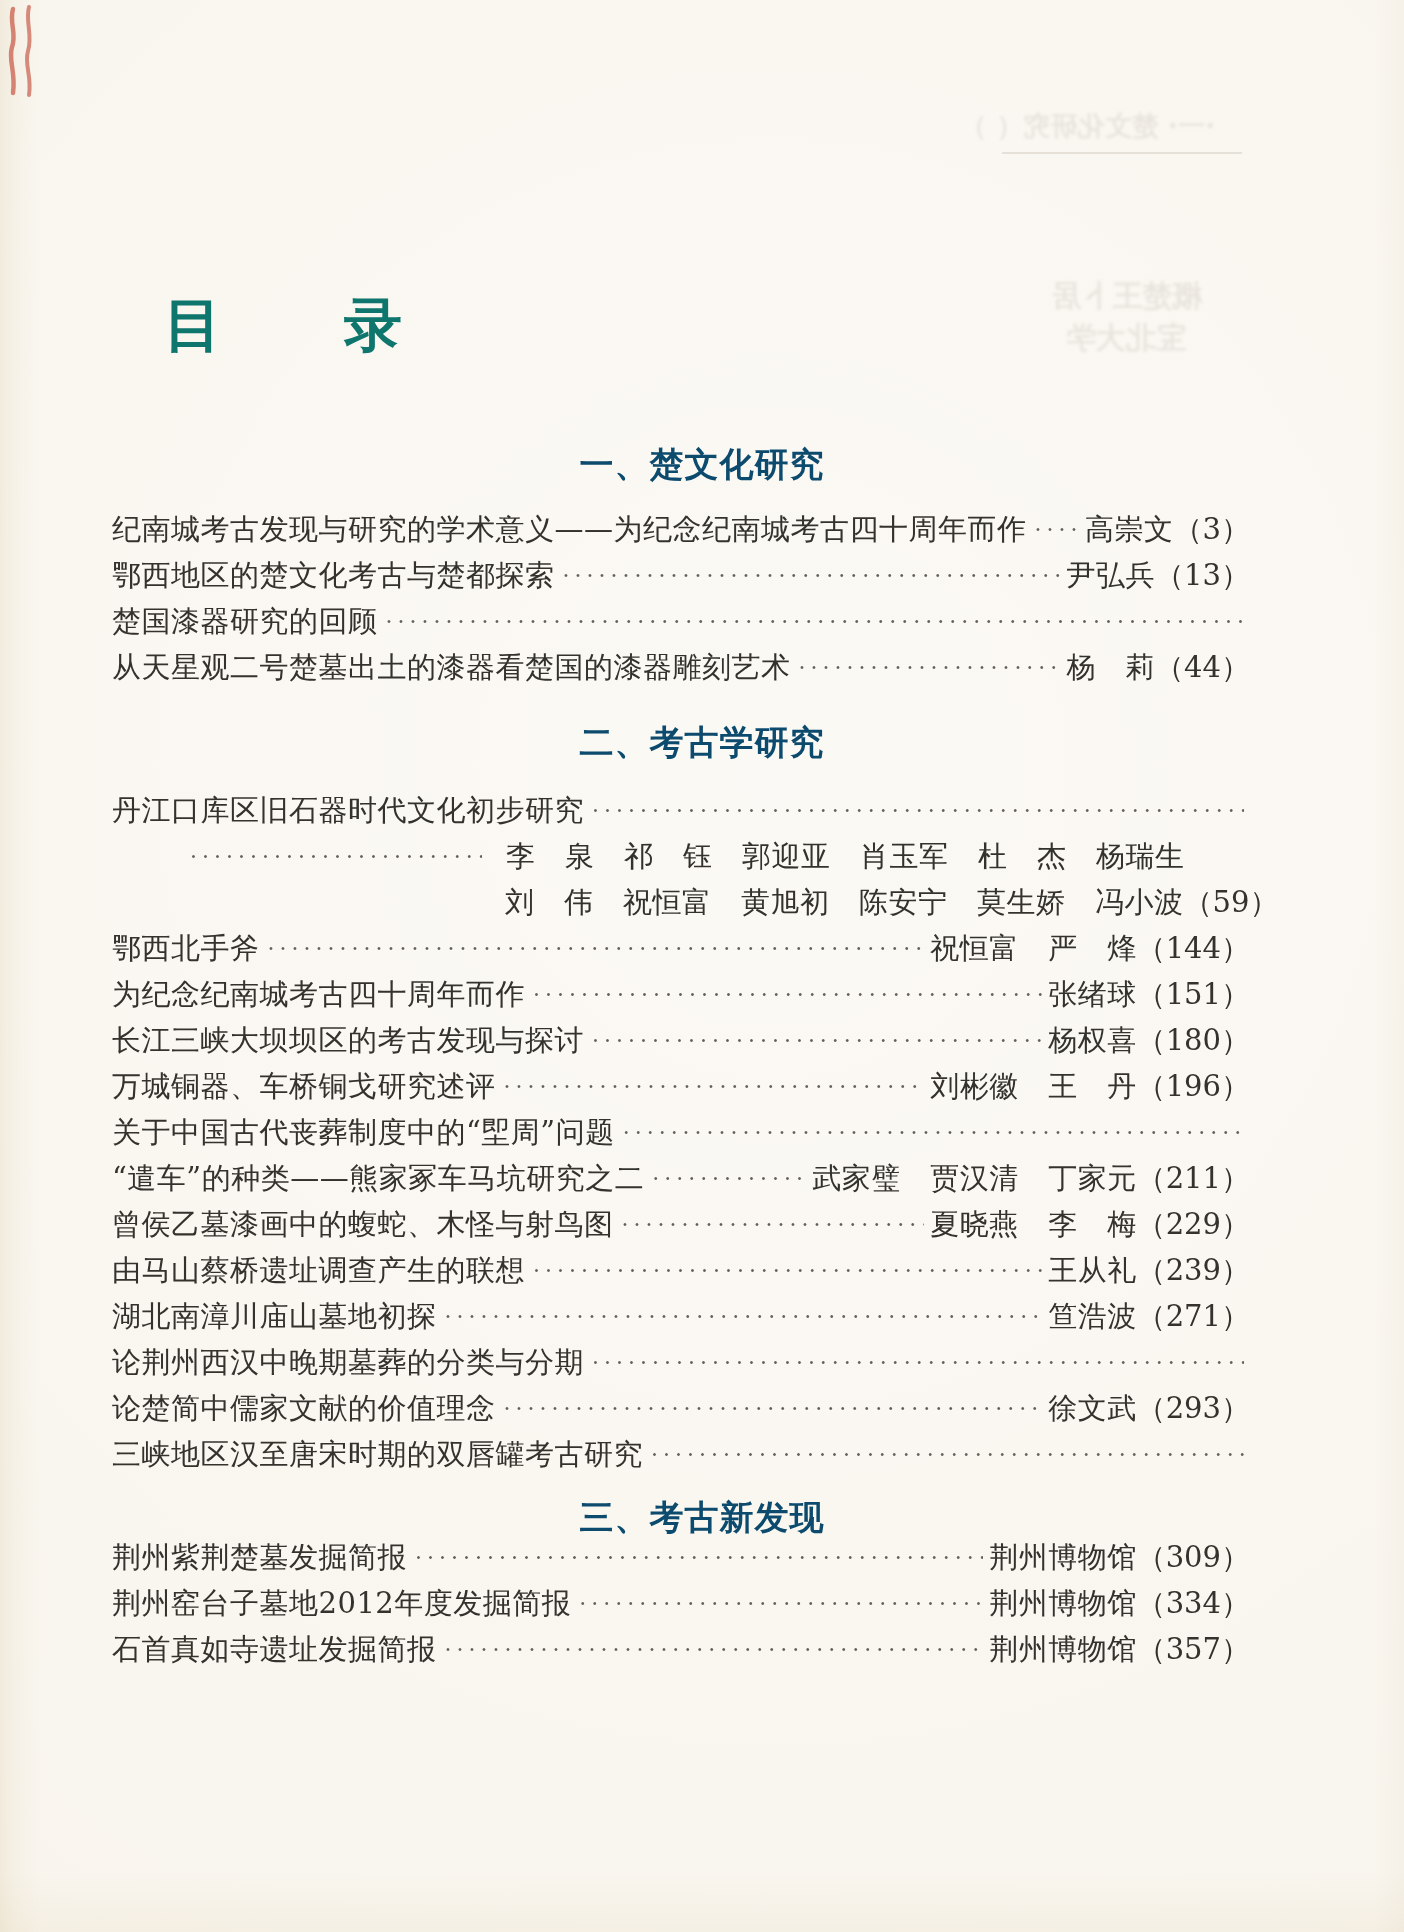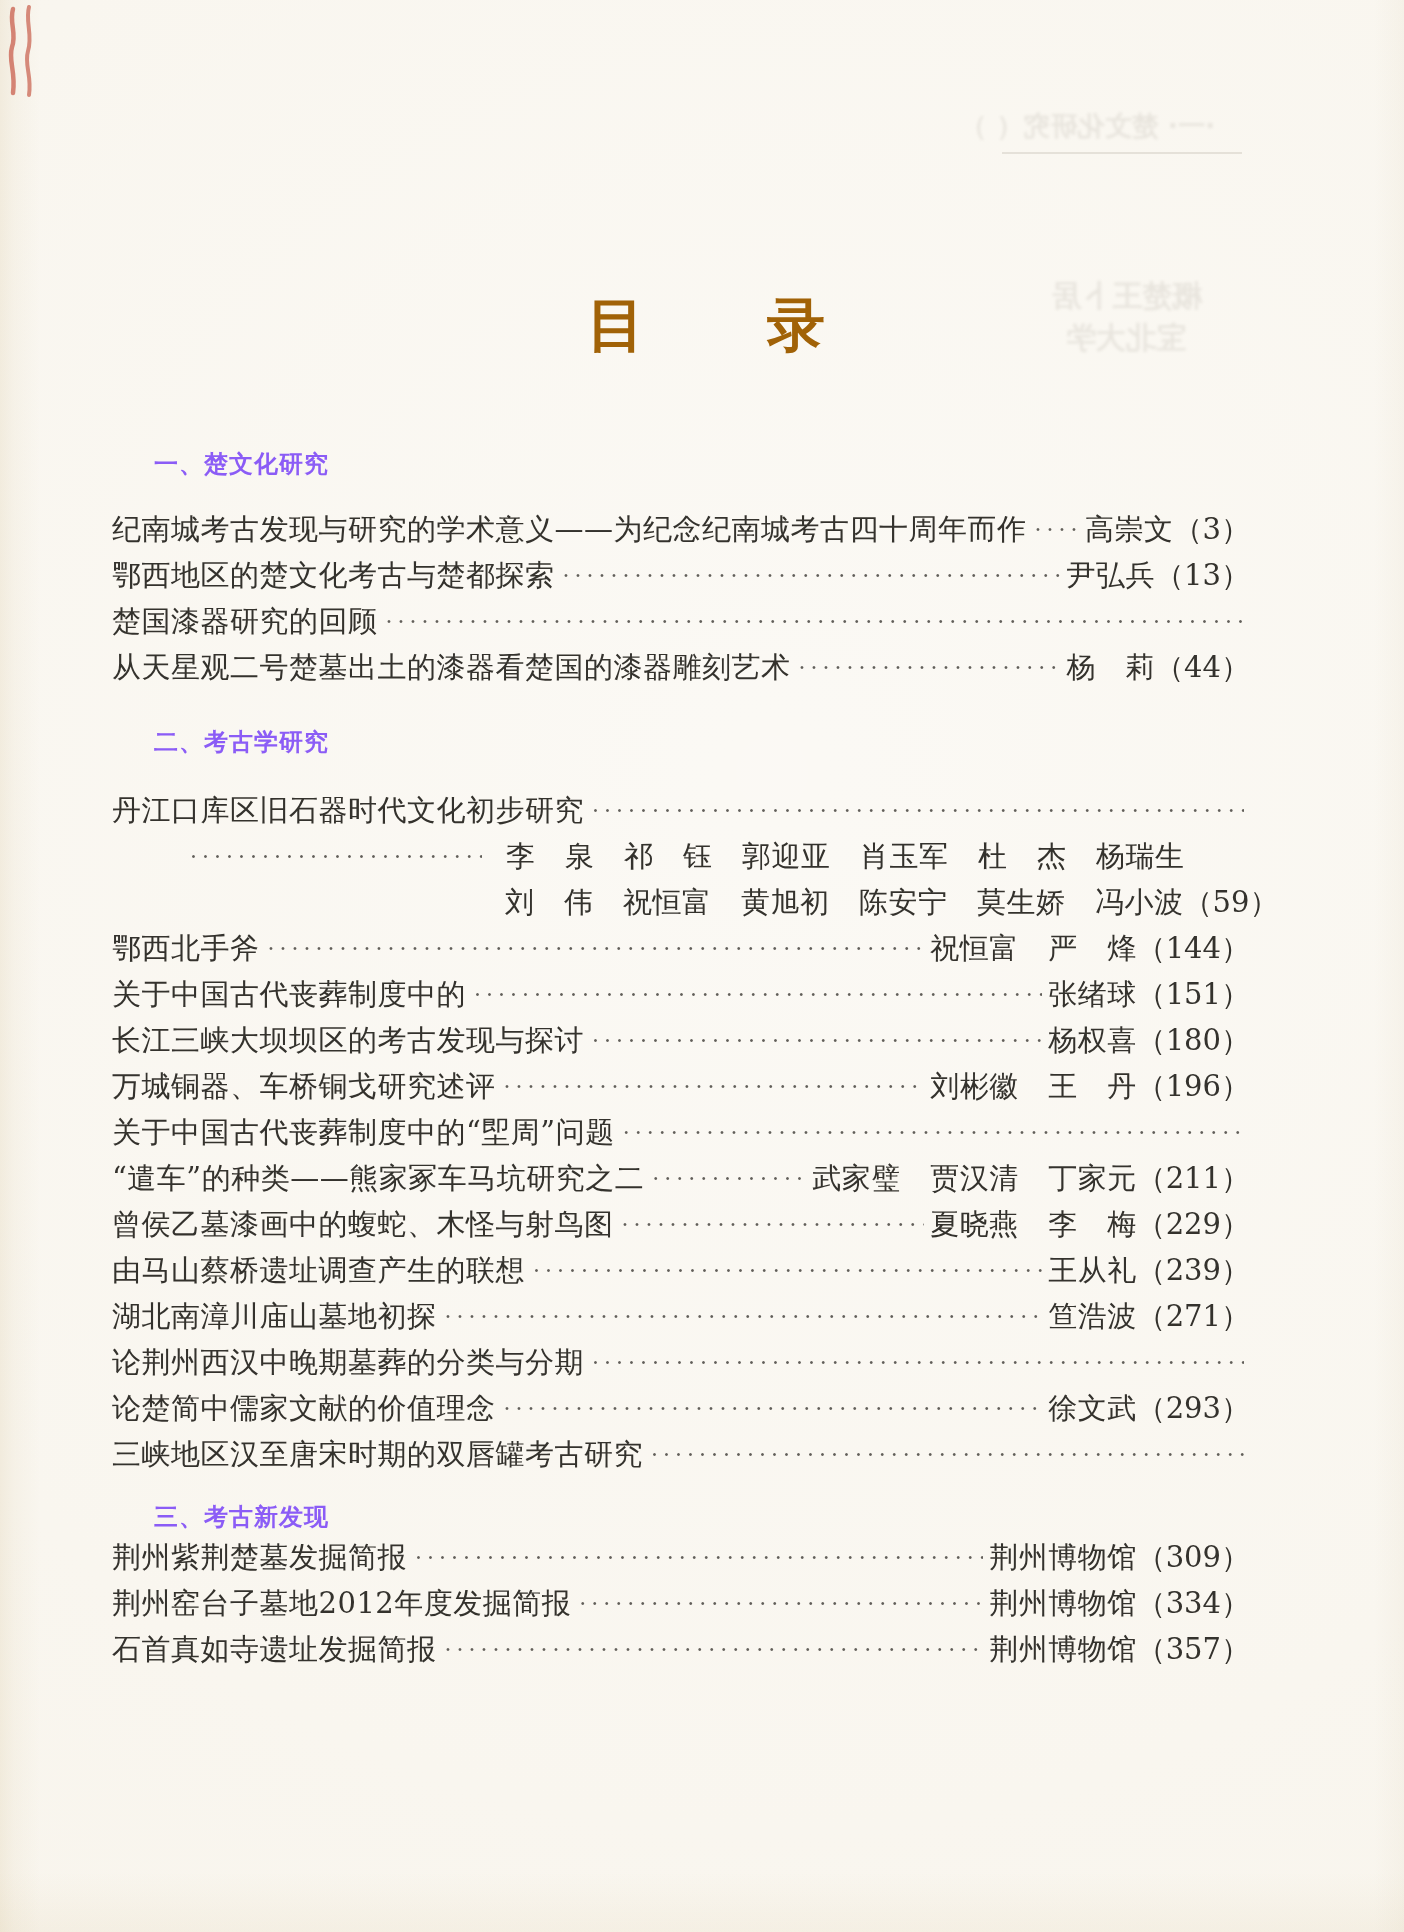--- a/index.html
+++ b/index.html
@@ -13,28 +13,28 @@
   .paper-shade{position:absolute;inset:0;pointer-events:none;
     background:
       linear-gradient(90deg, rgba(214,196,156,0.22) 0px, rgba(214,196,156,0.10) 14px, rgba(214,196,156,0) 40px),
       linear-gradient(270deg, rgba(210,196,165,0.10) 0px, rgba(210,196,165,0) 30px),
       linear-gradient(0deg, rgba(222,206,170,0.16) 0px, rgba(222,206,170,0) 60px),
       radial-gradient(120% 90% at 55% 40%, rgba(255,255,255,0.35), rgba(236,226,204,0.10));
   }
   .content{position:absolute;left:112px;top:0;width:1138px;}
   .toc-title{
     margin-top:288px;height:74px;line-height:74px;
-    text-align:center;margin-left:52px;
+    text-align:left;margin-left:52px;
     font-size:58px;font-weight:700;letter-spacing:2px;
-    color:#a16207;
+    color:#0f766e;
   }
   .section-heading{
-    height:36px;line-height:36px;margin-left:42px;
+    height:36px;line-height:36px;text-align:center;margin-left:42px;
     font-family:"DejaVu Sans","Liberation Sans",sans-serif;
-    font-size:24px;font-weight:700;color:#8b5cf6;letter-spacing:1px;
+    font-size:34px;font-weight:700;color:#0c4a6e;letter-spacing:1px;
   }
   .section-1 .section-heading{margin-top:84px;}
   .section-1 .rows{margin-top:25px;}
   .section-2 .section-heading{margin-top:33px;}
   .section-2 .rows{margin-top:28px;}
   .section-3 .section-heading{margin-top:21px;}
   .section-3 .rows{}
   .toc-row{
     height:46px;display:flex;align-items:center;
     font-size:29px;white-space:nowrap;color:#34322d;
@@ -121,21 +121,21 @@
           <div class="toc-row cont-plain">
             <span class="authors">刘　伟　祝恒富　黄旭初　陈安宁　莫生娇　冯小波</span>
             <span class="pageno">（59）</span>
           </div>
           <div class="toc-row normal">
             <span class="entry-title">鄂西北手斧</span>
             <span class="leader">································································································································································</span>
             <span class="meta"><span class="authors">祝恒富　严　烽</span><span class="pageno">（144）</span></span>
           </div>
           <div class="toc-row normal">
-            <span class="entry-title">关于中国古代丧葬制度中的</span>
+            <span class="entry-title">为纪念纪南城考古四十周年而作</span>
             <span class="leader">································································································································································</span>
             <span class="meta"><span class="authors">张绪球</span><span class="pageno">（151）</span></span>
           </div>
           <div class="toc-row normal">
             <span class="entry-title">长江三峡大坝坝区的考古发现与探讨</span>
             <span class="leader">································································································································································</span>
             <span class="meta"><span class="authors">杨权喜</span><span class="pageno">（180）</span></span>
           </div>
           <div class="toc-row normal">
             <span class="entry-title">万城铜器、车桥铜戈研究述评</span>

